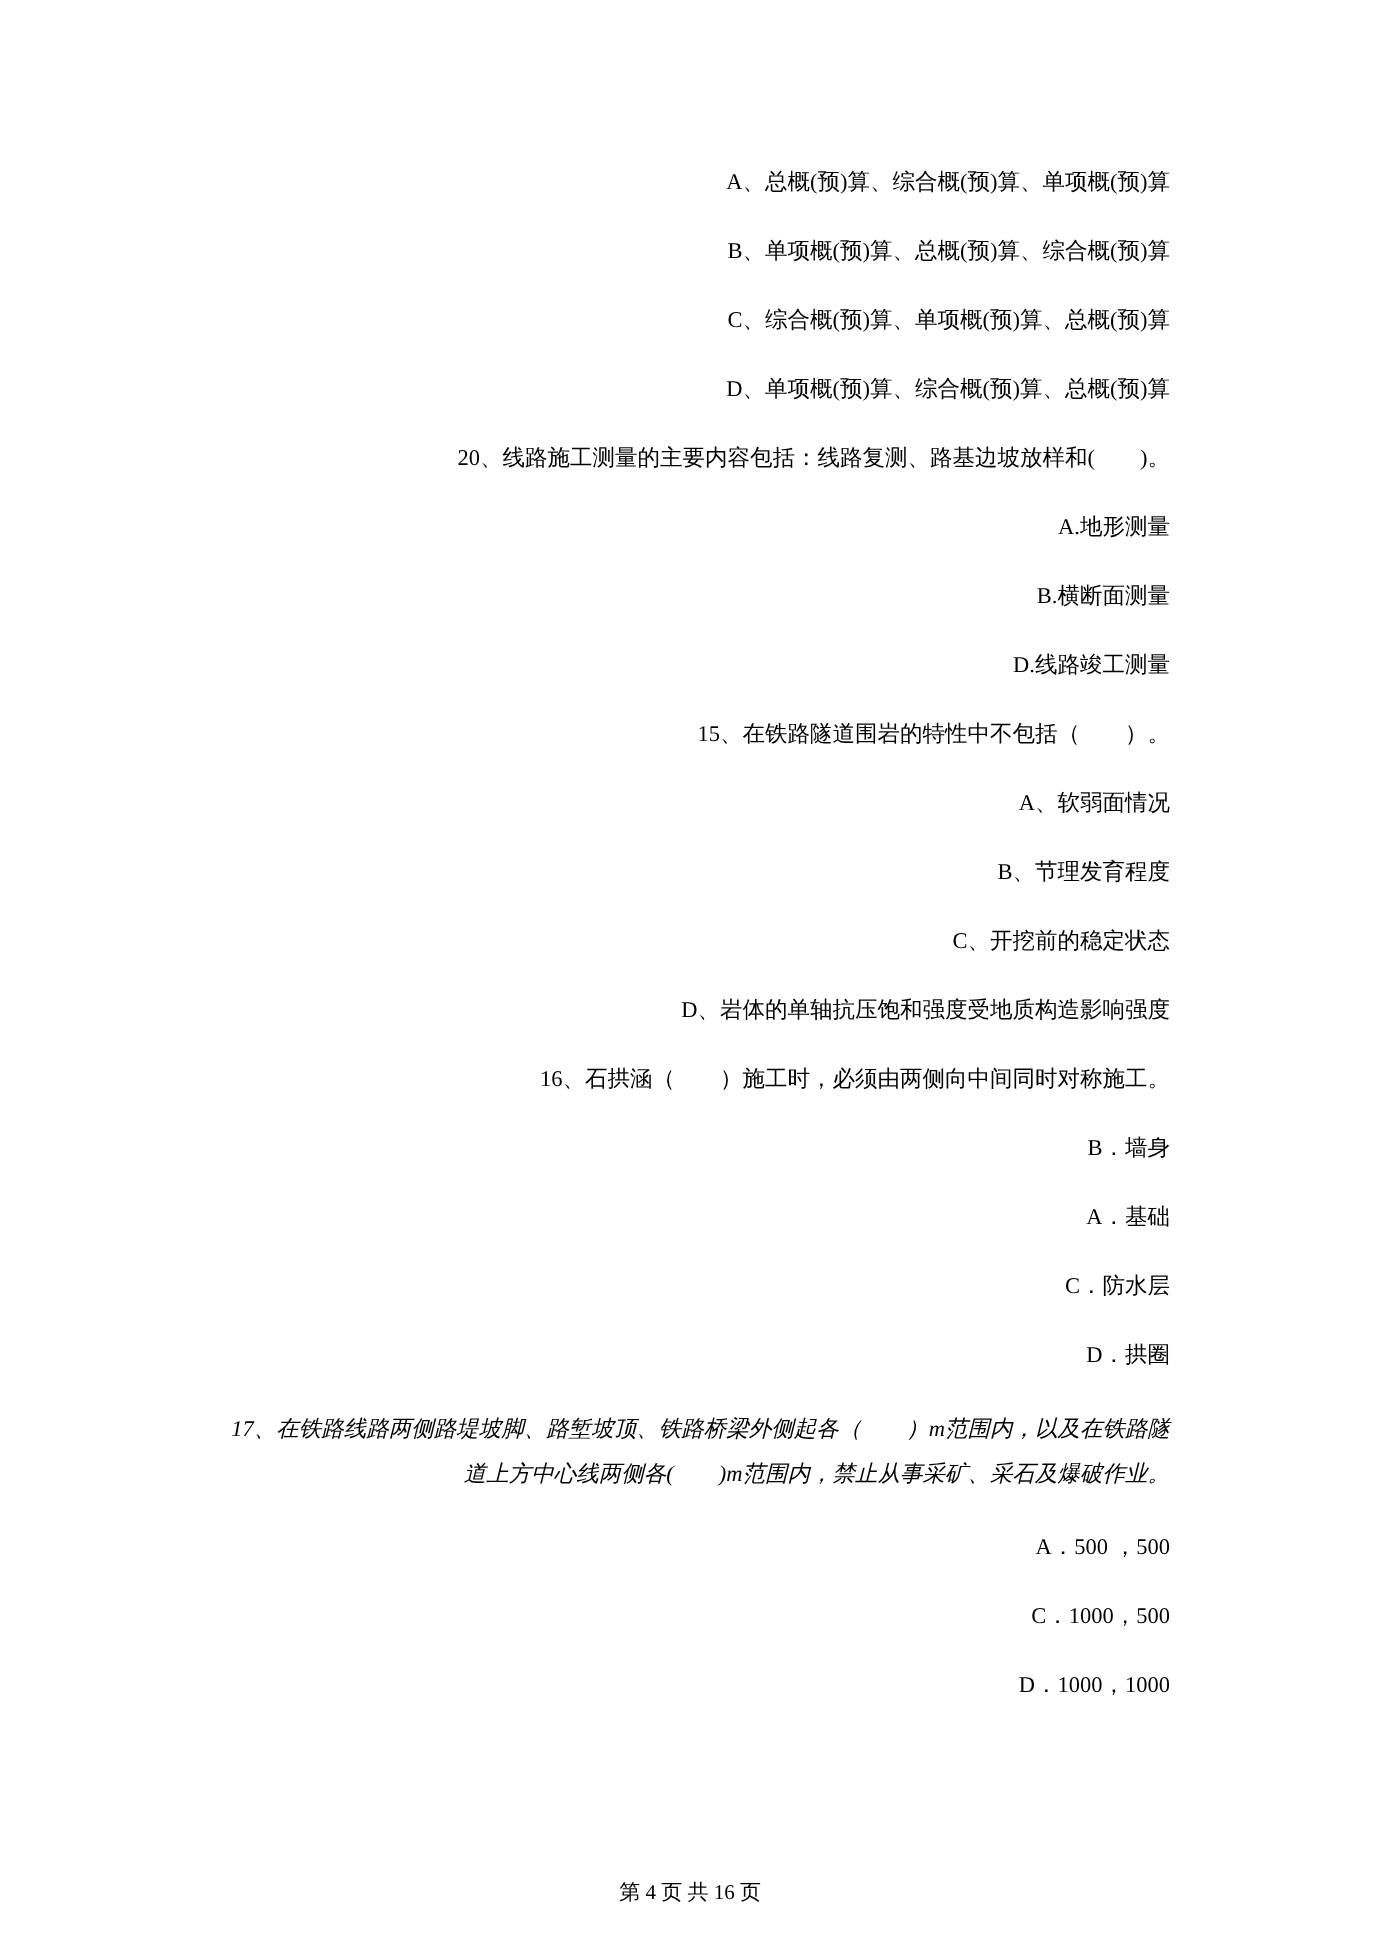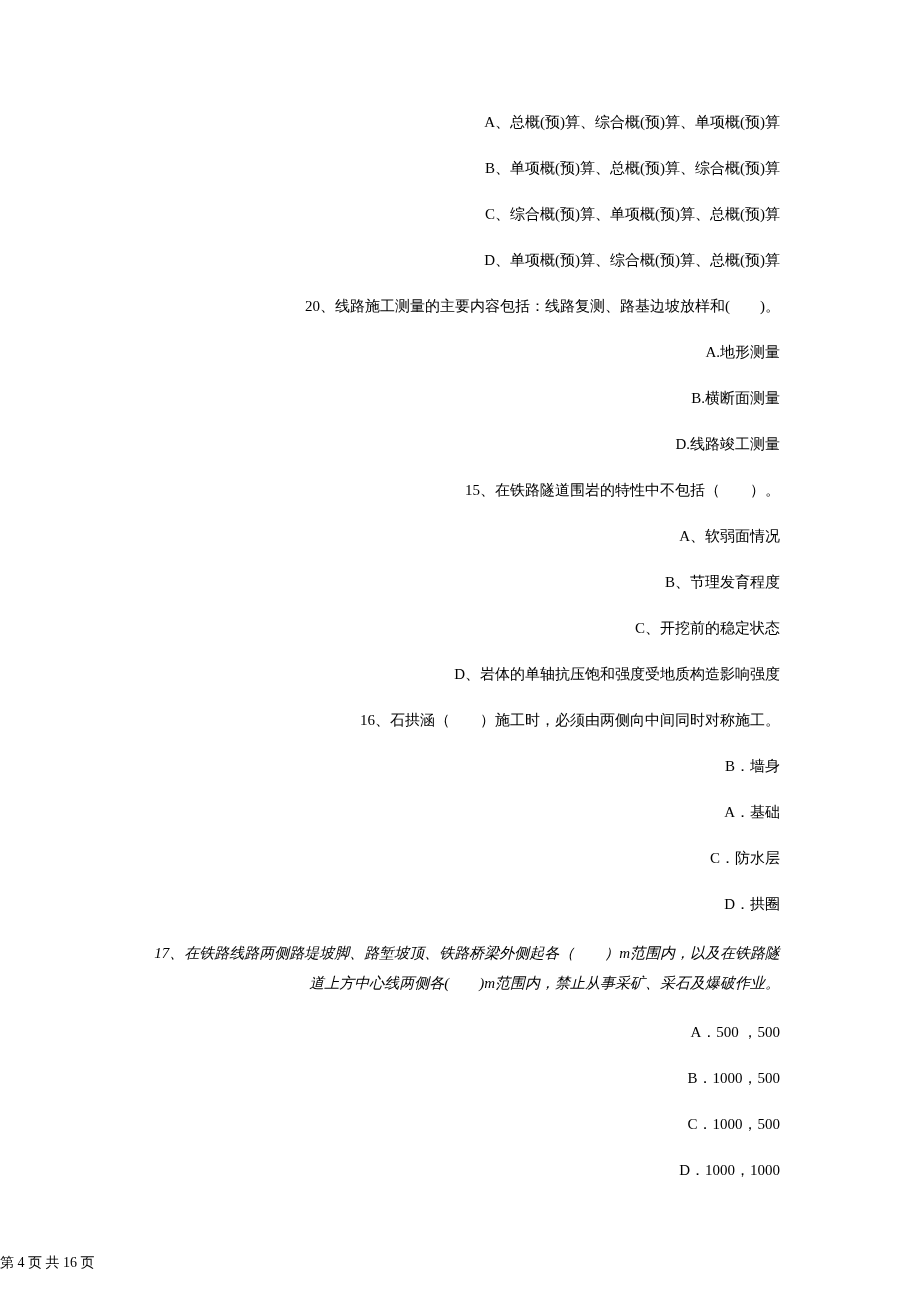--- a/index.html
+++ b/index.html
@@ -35,21 +35,21 @@
       margin-bottom: 22px;
       margin-top: 4px;
       line-height: 2.0;
       font-style: italic;
     }
     .footer {
       position: absolute;
       bottom: 28px;
       left: 0;
       right: 0;
-      text-align: left;
+      text-align: center;
       font-size: 14px;
     }
   </style>
 </head>
 <body>
 
 <div class="option-block">
   <div class="option-line">A、总概(预)算、综合概(预)算、单项概(预)算</div>
   <div class="option-line">B、单项概(预)算、总概(预)算、综合概(预)算</div>
   <div class="option-line">C、综合概(预)算、单项概(预)算、总概(预)算</div>
@@ -75,18 +75,17 @@
 <div class="option-block">
   <div class="option-line">B．墙身</div>
   <div class="option-line">A．基础</div>
   <div class="option-line">C．防水层</div>
   <div class="option-line">D．拱圈</div>
 </div>
 
 <div class="question-multi">17、在铁路线路两侧路堤坡脚、路堑坡顶、铁路桥梁外侧起各（　　）m范围内，以及在铁路隧道上方中心线两侧各(　　)m范围内，禁止从事采矿、采石及爆破作业。</div>
 <div class="option-block">
   <div class="option-line">A．500 ，500</div>
-  <div class="option-line">B．1000，500</div>
   <div class="option-line">C．1000，500</div>
   <div class="option-line">D．1000，1000</div>
 </div>
 
 <div class="footer">第 4 页 共 16 页</div>
 
 </body></html>

